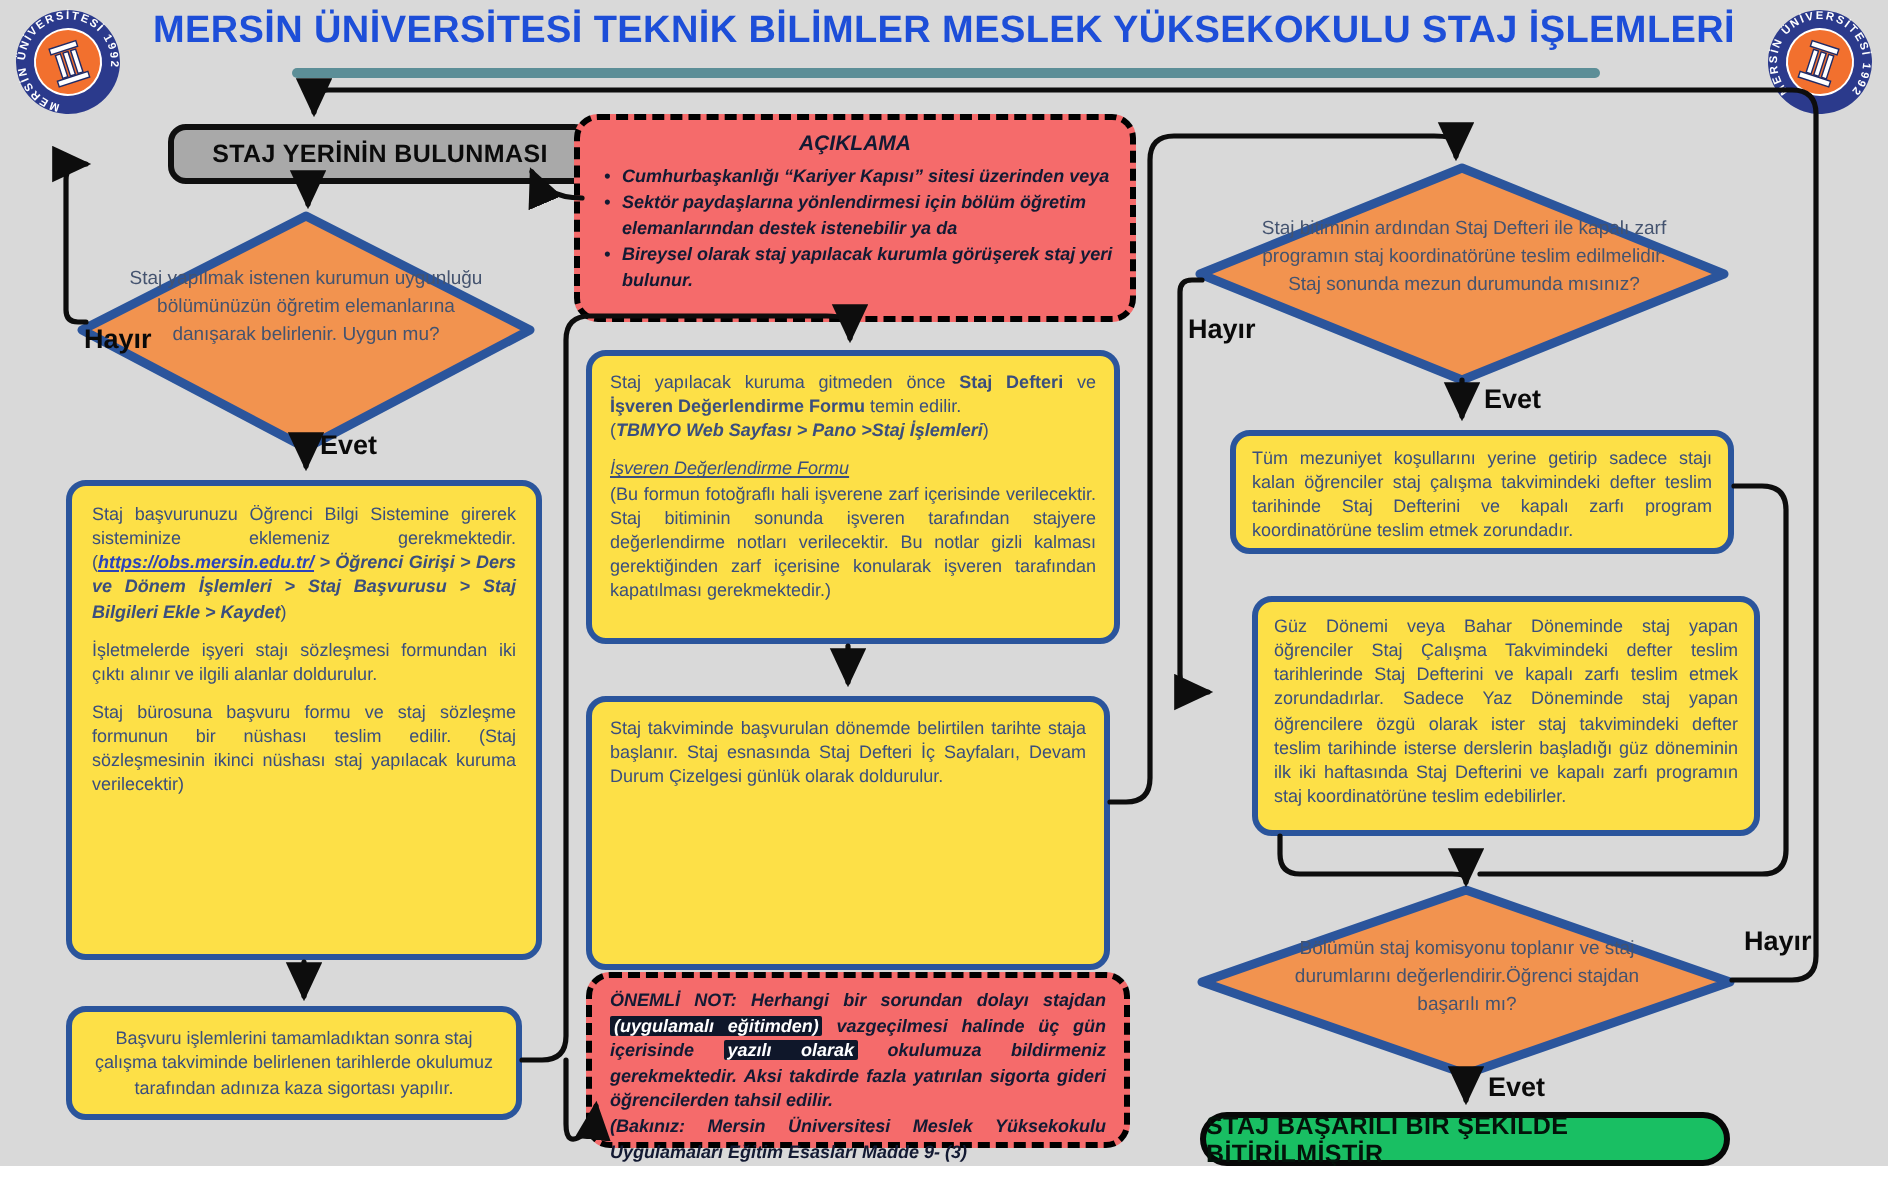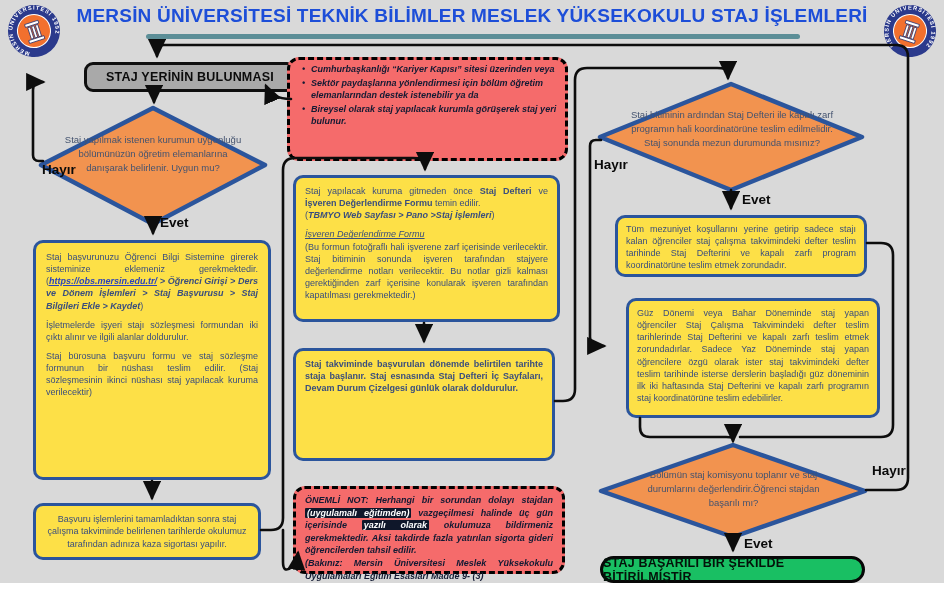--- a/index.html
+++ b/index.html
@@ -88,20 +88,21 @@
         <rect x="27" y="23" width="2.6" height="12"></rect>
         <rect x="31" y="23" width="2.6" height="12"></rect>
         <rect x="20" y="35.5" width="16" height="3"></rect>
       </g>
     </g>
   </svg>
 
   <div class="startbox">STAJ YERİNİN BULUNMASI</div>
 
   <div class="redbox" style="left:287px;top:57px;width:281px;height:104px;padding:3px 8px;">
+    <div class="ac-title">AÇIKLAMA</div>
     <div class="ac-b">Cumhurbaşkanlığı “Kariyer Kapısı” sitesi üzerinden veya</div>
     <div class="ac-b">Sektör paydaşlarına yönlendirmesi için bölüm öğretim elemanlarından destek istenebilir ya da</div>
     <div class="ac-b">Bireysel olarak staj yapılacak kurumla görüşerek staj yeri bulunur.</div>
   </div>
 
   <svg class="dsvg" style="left:28px;top:104px;" width="250" height="124">
     <polygon points="13,61 125,4 237,61 125,120" fill="#f2934f" stroke="#2b559c" stroke-width="4.5" stroke-linejoin="round"></polygon>
   </svg>
   <div class="dtext" style="left:62px;top:133px;width:182px;">Staj yapılmak istenen kurumun uygunluğu bölümünüzün öğretim elemanlarına danışarak belirlenir. Uygun mu?</div>
 
@@ -115,33 +116,33 @@
     <span>Başvuru işlemlerini tamamladıktan sonra staj çalışma takviminde belirlenen tarihlerde okulumuz tarafından adınıza kaza sigortası yapılır.</span>
   </div>
 
   <div class="obox just" style="left:293px;top:175px;width:267px;height:147px;padding:7px 9px;">
     <p style="margin-bottom:0;"><span>Staj yapılacak kuruma gitmeden önce  </span><span class="r-b">Staj Defteri</span><span> ve </span><span class="r-b">İşveren Değerlendirme Formu</span><span> temin edilir.</span></p>
     <p><span>(</span><span class="r-b r-i">TBMYO Web Sayfası &gt; Pano &gt;Staj İşlemleri</span><span>)</span></p>
     <p style="margin-bottom:0;"><span class="r-i r-u">İşveren Değerlendirme Formu</span></p>
     <p><span>(Bu formun fotoğraflı hali işverene zarf içerisinde verilecektir. Staj bitiminin sonunda işveren tarafından stajyere değerlendirme notları verilecektir.  Bu notlar gizli kalması gerektiğinden zarf içerisine konularak işveren tarafından kapatılması gerekmektedir.)</span></p>
   </div>
 
-  <div class="obox just" style="left:293px;top:348px;width:262px;height:113px;padding:7px 9px;font-weight:bold;">
+  <div class="obox just" style="left:293px;top:348px;width:262px;height:137px;padding:7px 9px;">
     <p>Staj takviminde başvurulan dönemde belirtilen tarihte staja başlanır. Staj esnasında Staj Defteri İç Sayfaları, Devam Durum Çizelgesi günlük olarak doldurulur.</p>
   </div>
 
   <div class="redbox just" style="left:293px;top:486px;width:272px;height:88px;padding:5px 9px;">
     <p style="margin:0;"><span class="r-b r-i">ÖNEMLİ NOT: Herhangi bir sorundan dolayı stajdan </span><span class="r-b r-i r-h">(uygulamalı eğitimden)</span><span class="r-b r-i"> vazgeçilmesi halinde üç gün içerisinde </span><span class="r-b r-i r-h">yazılı olarak</span><span class="r-b r-i"> okulumuza bildirmeniz gerekmektedir. Aksi takdirde fazla yatırılan sigorta gideri öğrencilerden tahsil edilir.</span></p>
     <p style="margin:0;"><span class="r-b r-i">(Bakınız: Mersin Üniversitesi Meslek Yüksekokulu Uygulamaları Eğitim Esasları Madde 9- (3)</span></p>
   </div>
 
   <svg class="dsvg" style="left:596px;top:80px;" width="270" height="114">
     <polygon points="4,57 135,4 266,57 135,110" fill="#f2934f" stroke="#2b559c" stroke-width="4.5" stroke-linejoin="round"></polygon>
   </svg>
-  <div class="dtext" style="left:622px;top:108px;width:220px;">Staj bitiminin ardından Staj Defteri ile kapalı zarf programın hali koordinatörüne teslim edilmelidir. Staj sonunda mezun durumunda mısınız?</div>
+  <div class="dtext" style="left:622px;top:108px;width:220px;">Staj bitiminin ardından Staj Defteri ile kapalı zarf programın staj koordinatörüne teslim edilmelidir. Staj sonunda mezun durumunda mısınız?</div>
 
   <div class="obox just" style="left:615px;top:215px;width:252px;height:62px;padding:5px 8px;">
     <p>Tüm mezuniyet koşullarını yerine getirip sadece stajı kalan öğrenciler staj çalışma takvimindeki defter teslim tarihinde Staj Defterini ve kapalı zarfı program koordinatörüne teslim etmek zorundadır.</p>
   </div>
 
   <div class="obox just" style="left:626px;top:298px;width:254px;height:120px;padding:6px 8px;">
     <p>Güz Dönemi veya Bahar Döneminde staj yapan öğrenciler Staj Çalışma Takvimindeki defter teslim tarihlerinde  Staj Defterini ve kapalı zarfı teslim etmek zorundadırlar. Sadece Yaz Döneminde staj yapan öğrencilere özgü olarak ister staj takvimindeki defter teslim tarihinde isterse derslerin başladığı güz döneminin ilk iki haftasında Staj Defterini ve kapalı zarfı programın staj koordinatörüne teslim edebilirler.</p>
   </div>
 
   <svg class="dsvg" style="left:597px;top:441px;" width="272" height="100">

